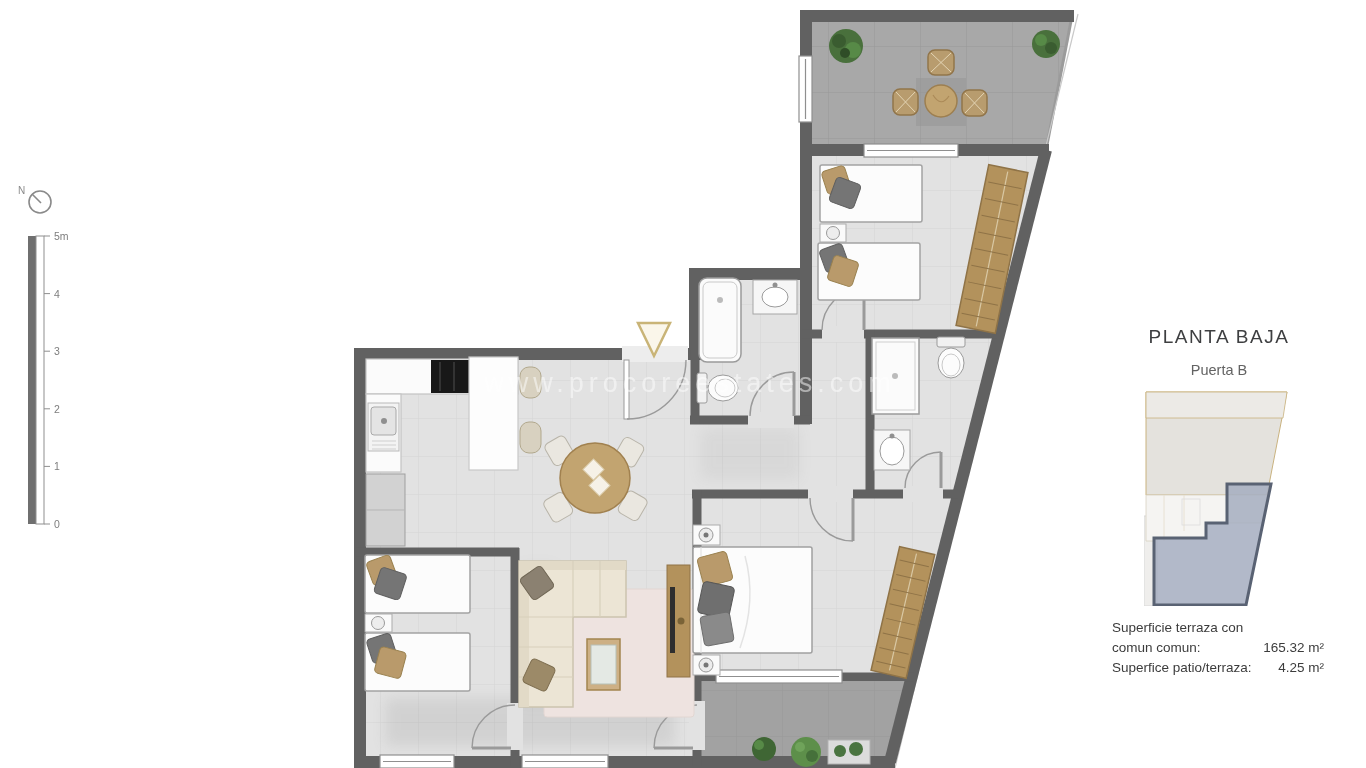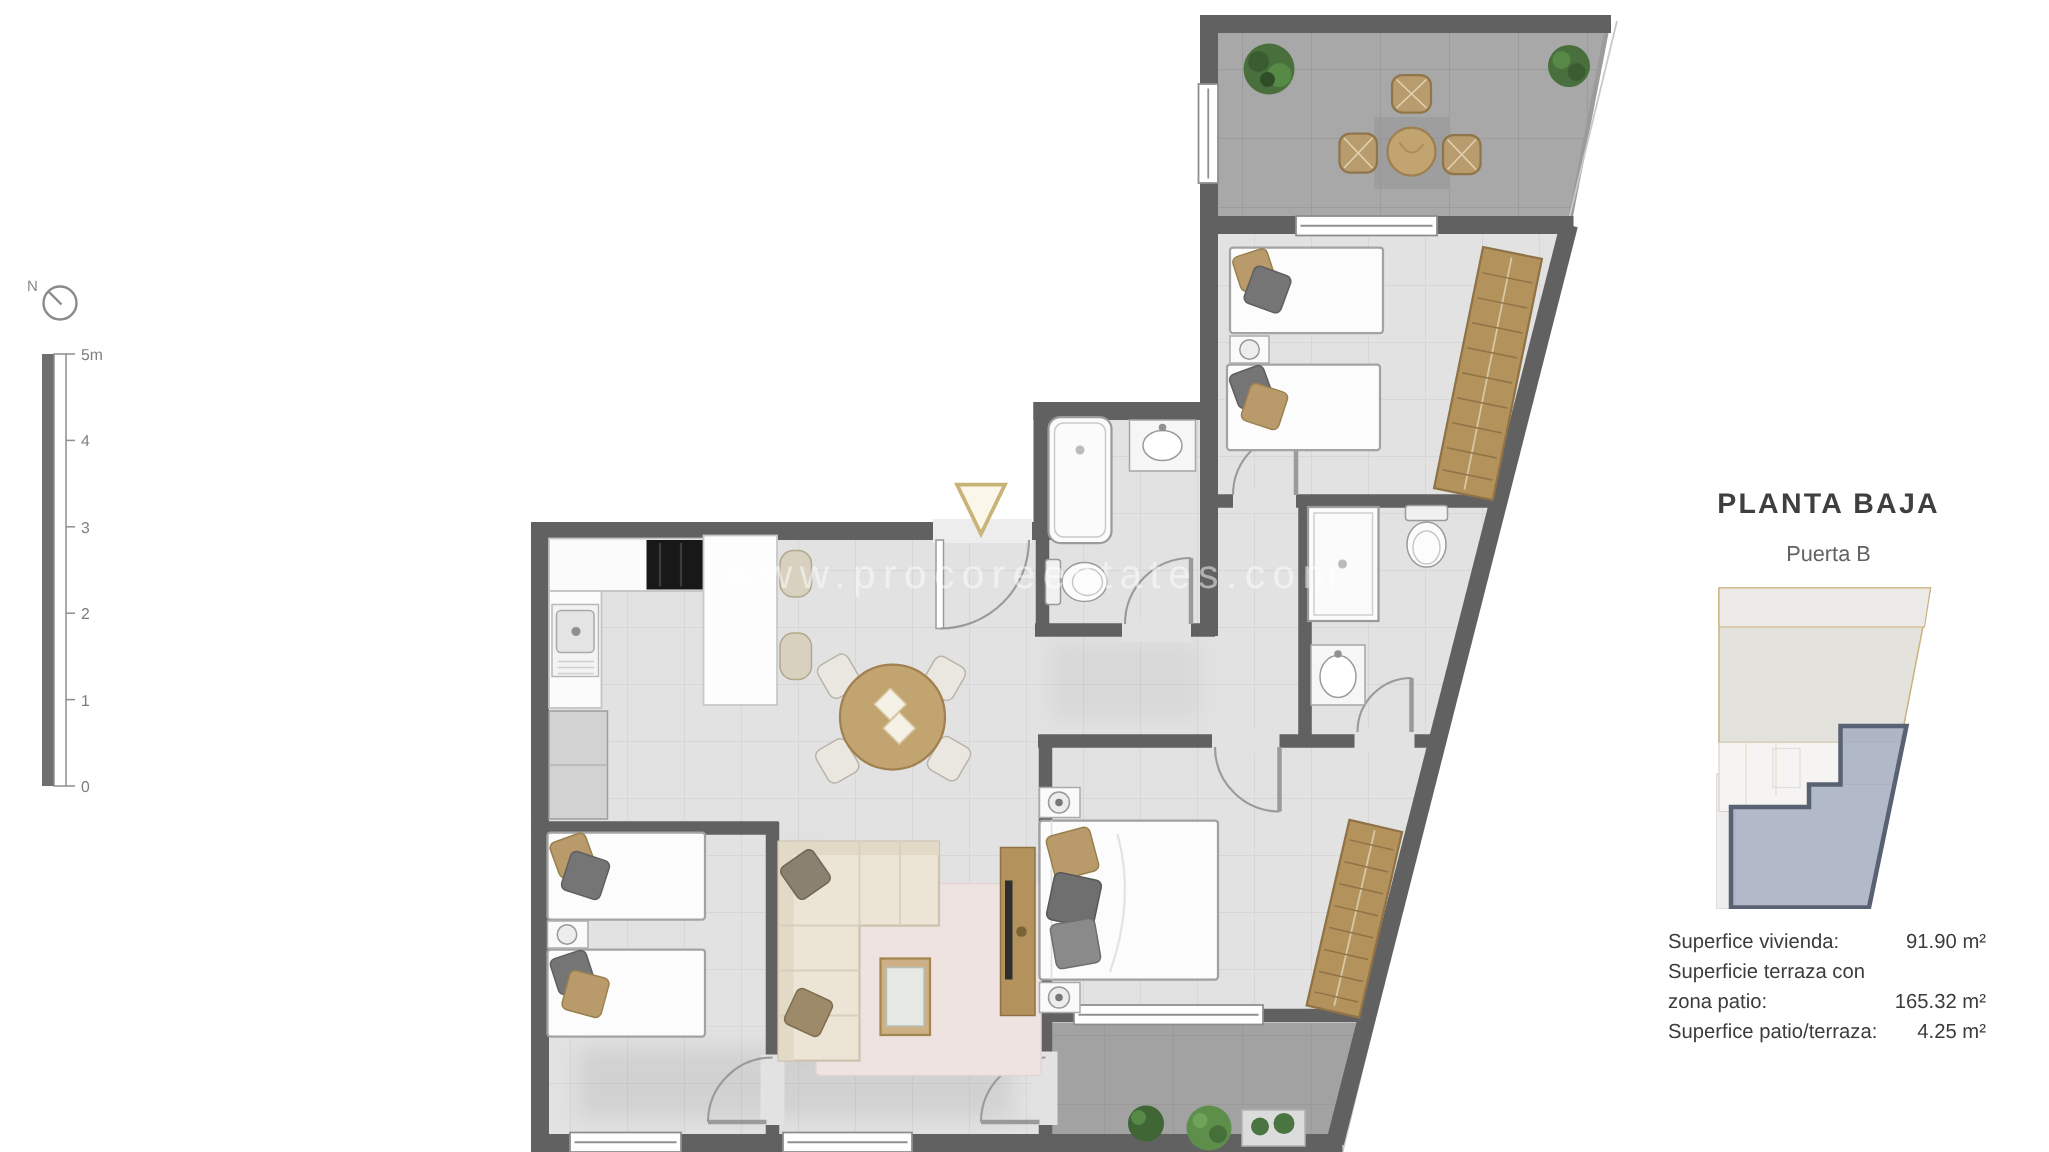--- a/index.html
+++ b/index.html
@@ -2,21 +2,21 @@
 <html><head>
 <meta charset="utf-8">
 <style>
   html,body{margin:0;padding:0;background:#fff;}
   .stage{position:relative;width:1366px;height:768px;background:#ffffff;overflow:hidden;
          font-family:"Liberation Sans",sans-serif;}
   .compass{position:absolute;left:14px;top:180px;width:46px;height:42px;}
   .scalebar{position:absolute;left:26px;top:228px;width:64px;height:304px;}
   .plan{position:absolute;left:0;top:0;width:1366px;height:768px;}
   .info-panel{position:absolute;left:1100px;top:326px;width:238px;color:#3c3c3c;}
-  .info-title{text-align:center;font-size:19px;font-weight:bold;letter-spacing:1.5px;color:#3e3f41;}
+  .info-title{text-align:center;font-size:19px;font-weight:normal;letter-spacing:1.5px;color:#3e3f41;}
   .info-subtitle{text-align:center;font-size:14.5px;color:#636363;margin-top:14px;}
   .keyplan{display:block;margin:13px auto 0 auto;}
   .areas{margin-top:12px;padding:0 14px 0 12px;font-size:13.5px;line-height:20px;}
   .area-row{display:flex;justify-content:space-between;align-items:flex-end;min-height:20px;}
   .area-label{text-align:left;white-space:nowrap;}
   .area-value{text-align:right;white-space:nowrap;}
 </style>
 </head>
 <body>
 
@@ -365,29 +365,25 @@
       <polygon points="2,1 143,1 123,104 2,104" fill="#e4e2dd" stroke="#c9b27f" stroke-width="1"></polygon>
       <polygon points="2,1 143,1 139,27 2,27" fill="#eceae6" stroke="#c9b27f" stroke-width="0.8"></polygon>
       <polygon points="2,104 123,104 118,132 62,132 62,147 10,147 10,150 2,150" fill="#f5f4f2" stroke="#d8d2c2" stroke-width="0.8"></polygon>
       <path d="M 20 104 V 150 M 40 104 V 140" stroke="#e4ddcc" stroke-width="0.8" fill="none"></path>
       <rect x="38" y="108" width="18" height="26" fill="none" stroke="#dddddd" stroke-width="0.8"></rect>
       <polygon points="83,93 127,93 102,214 10,214 10,147 62,147 62,132 83,132" fill="#a4adc0" fill-opacity="0.85" stroke="#596273" stroke-width="3"></polygon>
     </svg>
 
     <div class="areas">
       <div class="area-row">
-        <span class="area-label">Superfice vivienda:</span>
-        <span class="area-value">91.90 m²</span>
-      </div>
-      <div class="area-row">
         <span class="area-label">Superficie terraza con</span>
         <span class="area-value"></span>
       </div>
       <div class="area-row">
-        <span class="area-label">zona patio:</span>
+        <span class="area-label">comun comun:</span>
         <span class="area-value">165.32 m²</span>
       </div>
       <div class="area-row">
         <span class="area-label">Superfice patio/terraza:</span>
         <span class="area-value">4.25 m²</span>
       </div>
     </div>
   </div>
 
 </div>

